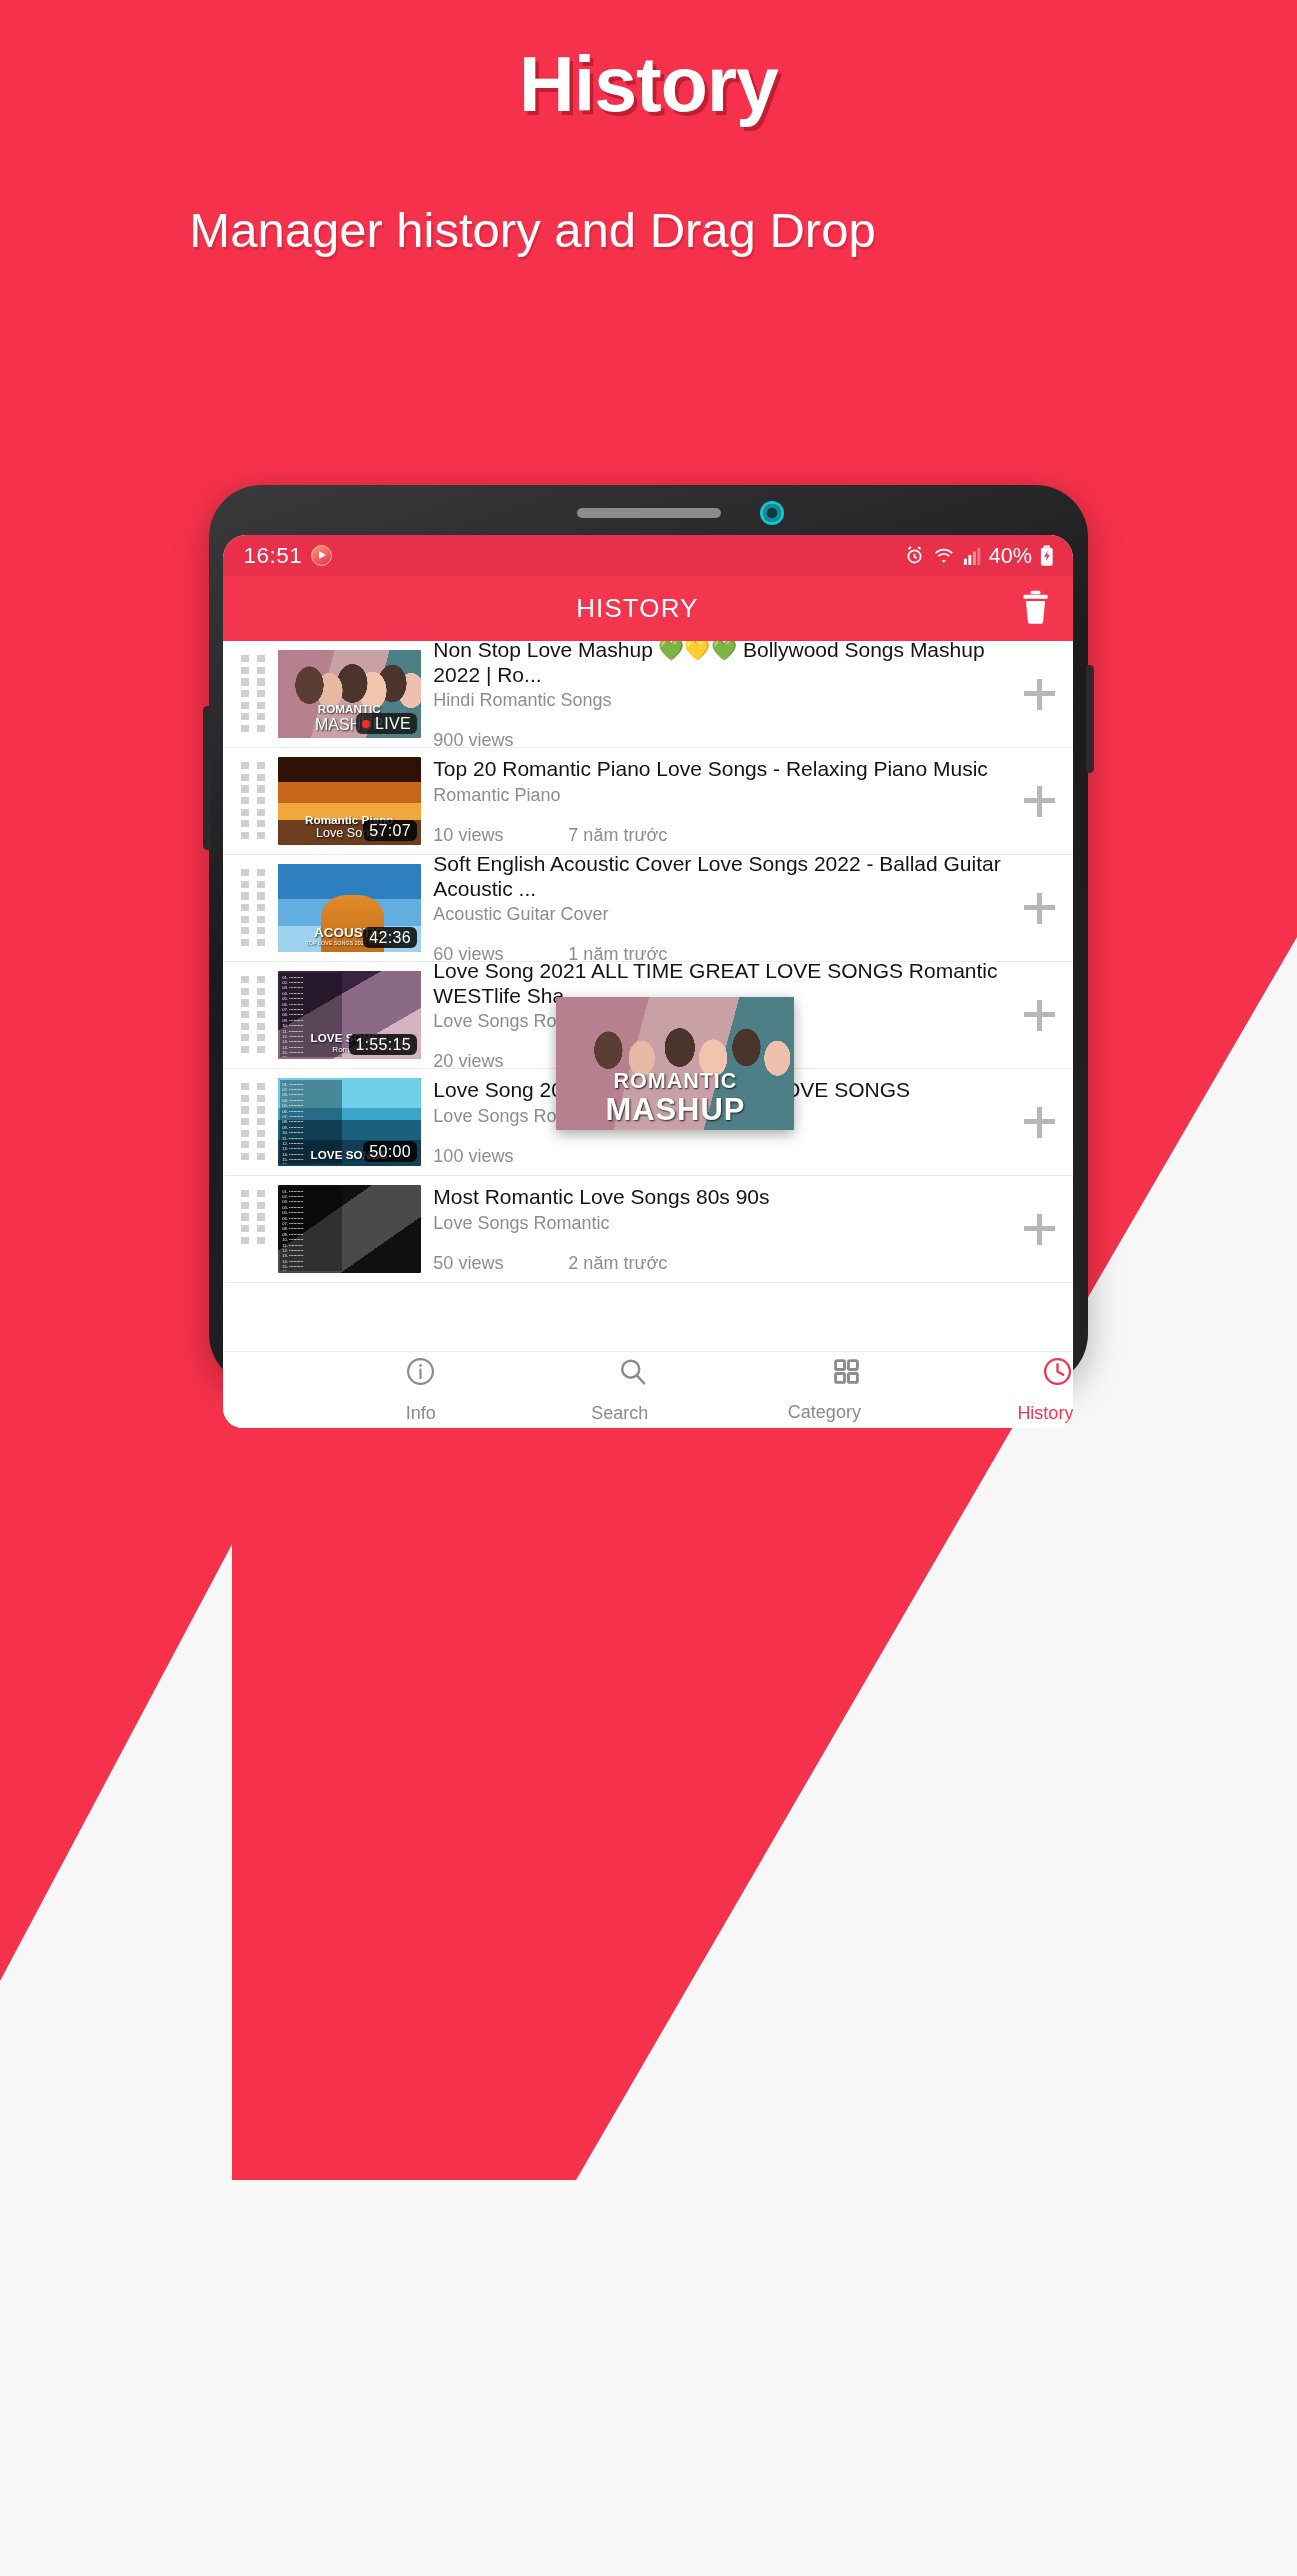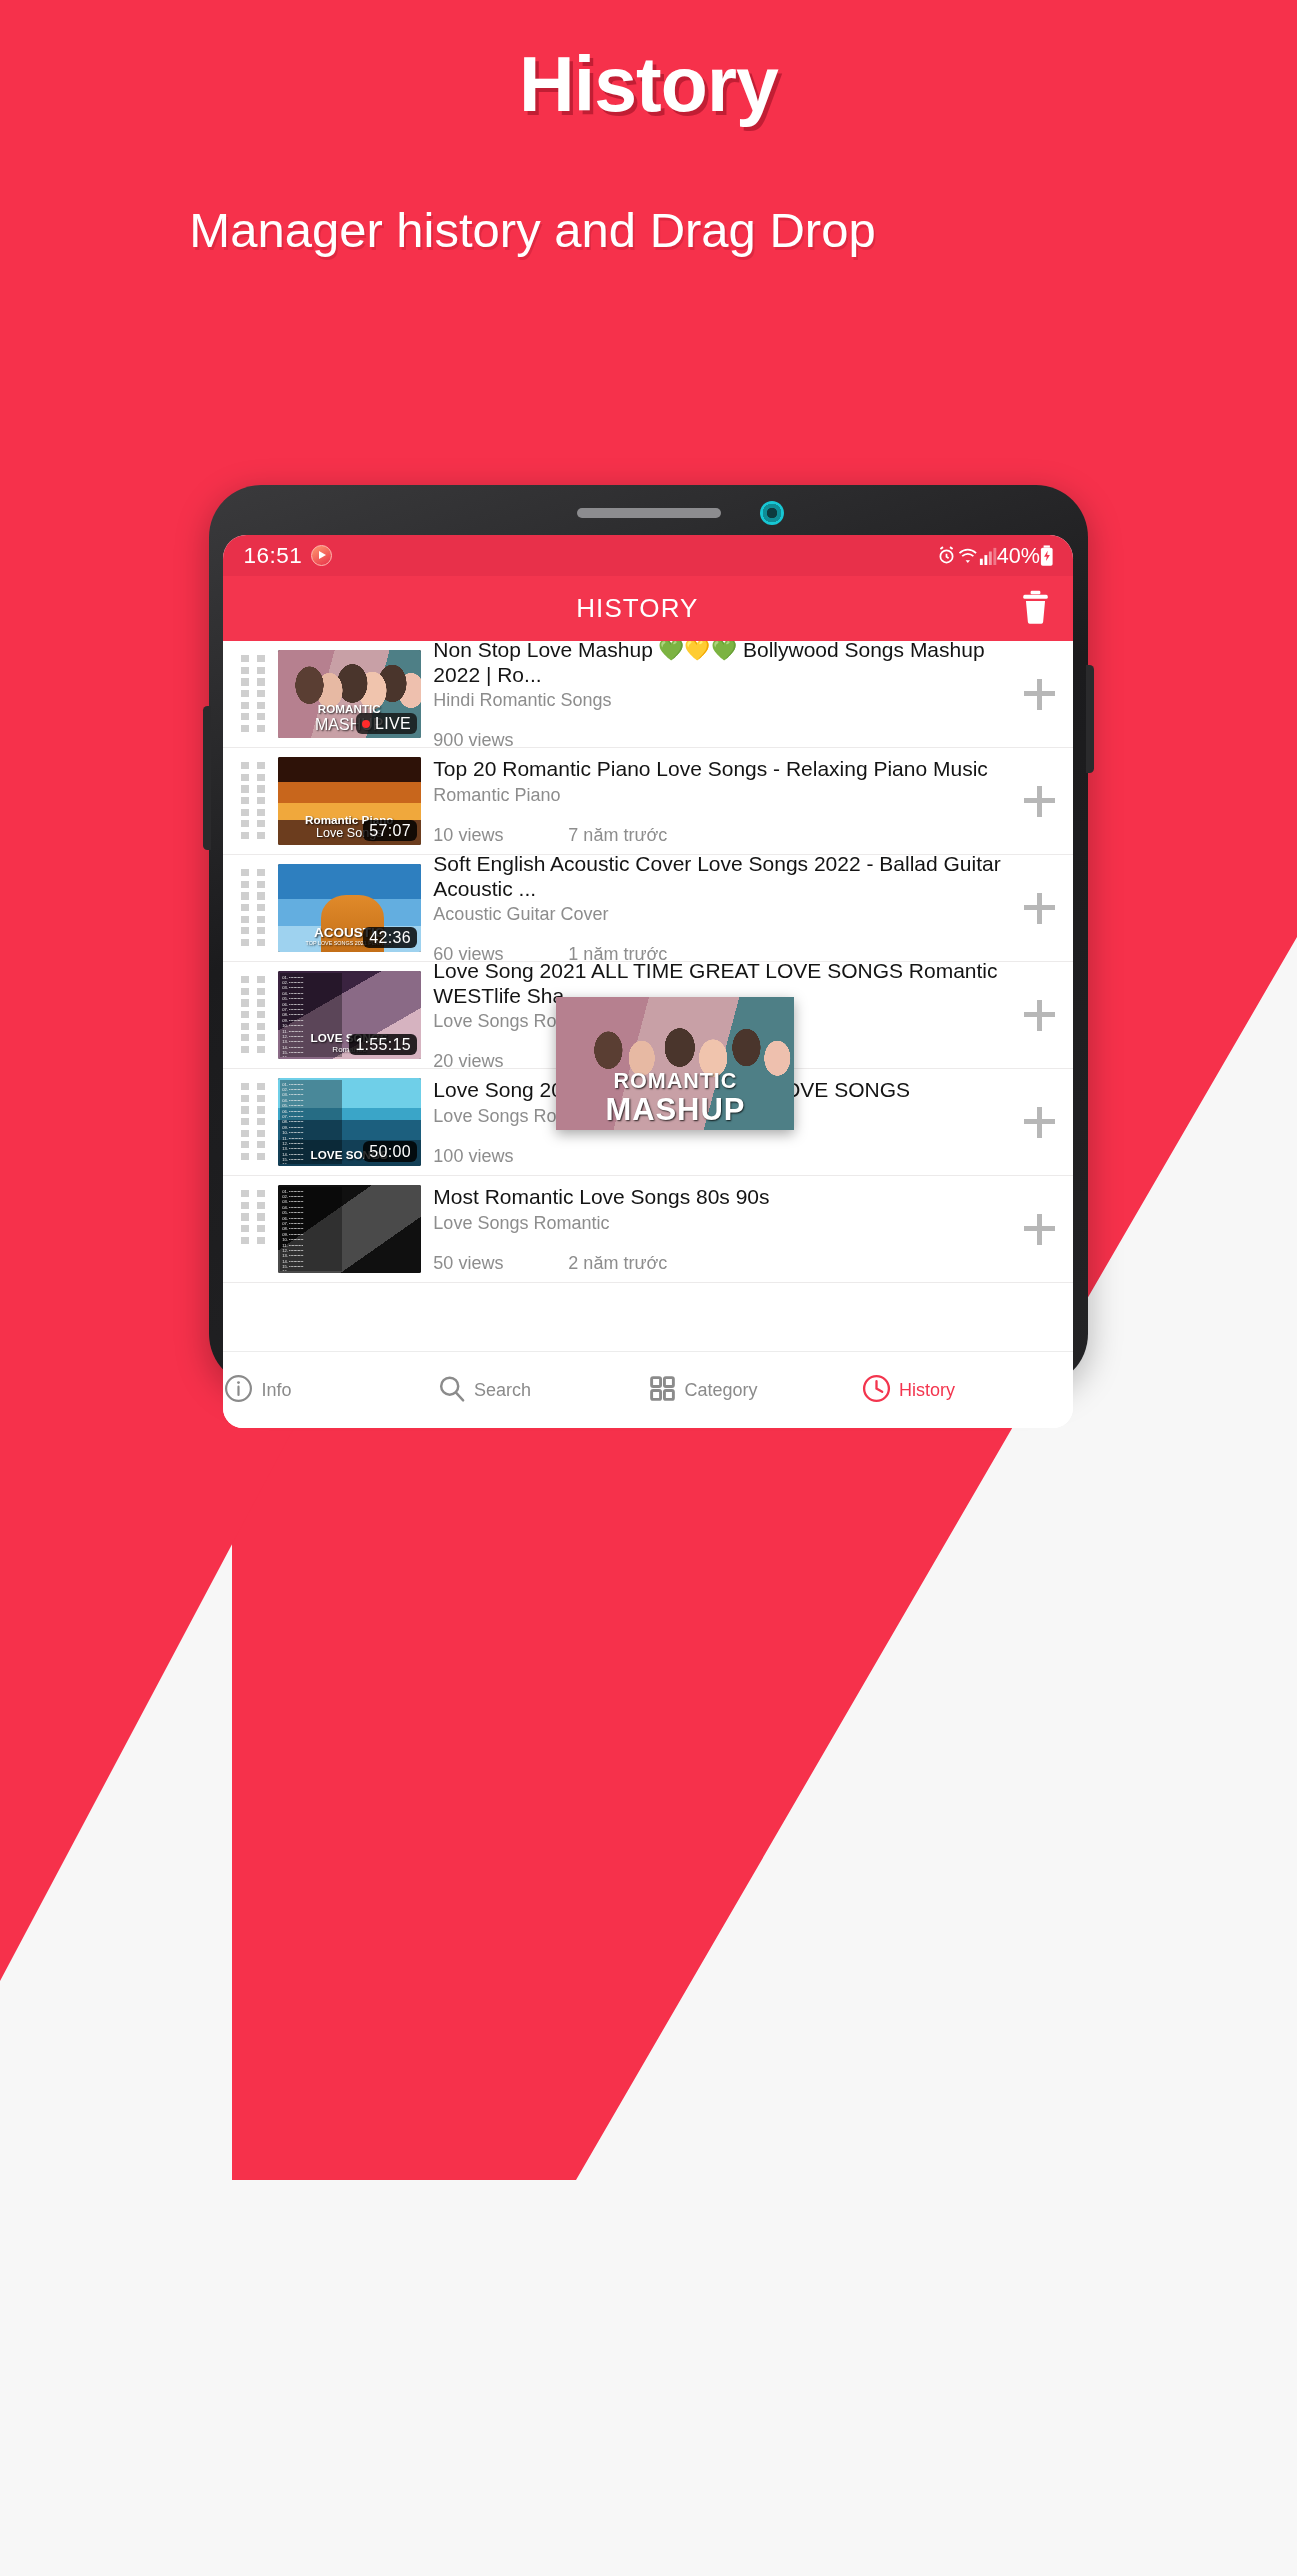--- a/index.html
+++ b/index.html
@@ -124,21 +124,21 @@
     background: linear-gradient(150deg,#ff9a6f,#e8304a);
     position: relative;
   }
   .sb-playicon::after {
     content:""; position:absolute; left:6.3px; top:4.5px;
     border-left: 7.2px solid #fff;
     border-top: 4.5px solid transparent;
     border-bottom: 4.5px solid transparent;
   }
   .sb-spacer { flex: 1 1 auto; }
-  .sb-right { display: flex; align-items: center; gap: 0; }
+  .sb-right { display: flex; align-items: center; gap: 8px; }
   .sb-right svg { display: block; }
   .sb-batt { font-size: 21.6px; font-weight: 500; letter-spacing: 0; }
 
   
   .appbar {
     height: 65px;
     background: #F3354E;
     display: flex; align-items: center;
     flex: 0 0 auto;
     position: relative;
@@ -262,21 +262,21 @@
   
   .bottomnav {
     height: 77px;
     flex: 0 0 auto;
     background: #fff;
     border-top: 0.9px solid #ececec;
     display: flex; align-items: center;
   }
   .navitem {
     flex: 1 1 0; text-align: center;
-    display: flex; flex-direction: row; align-items: center; gap: 7px;
+    display: flex; flex-direction: column; align-items: flex-end; gap: 13px;
     color: #8b8b8b;
   }
   .navitem.active { color: #F3354E; }
   .navlabel { font-size: 18px; }
 
   
   .art { position:absolute; inset:0; }
   .art-mashup {
     background:
       linear-gradient(105deg,#b6808f 0 34%, #c8a0a6 34% 67%, #4e7f86 67% 100%);

